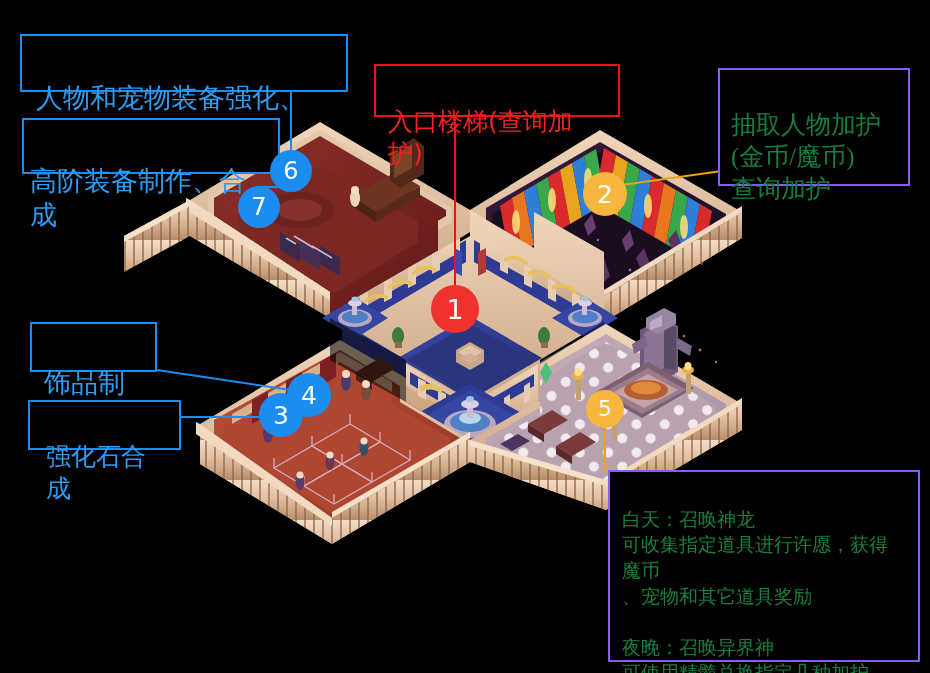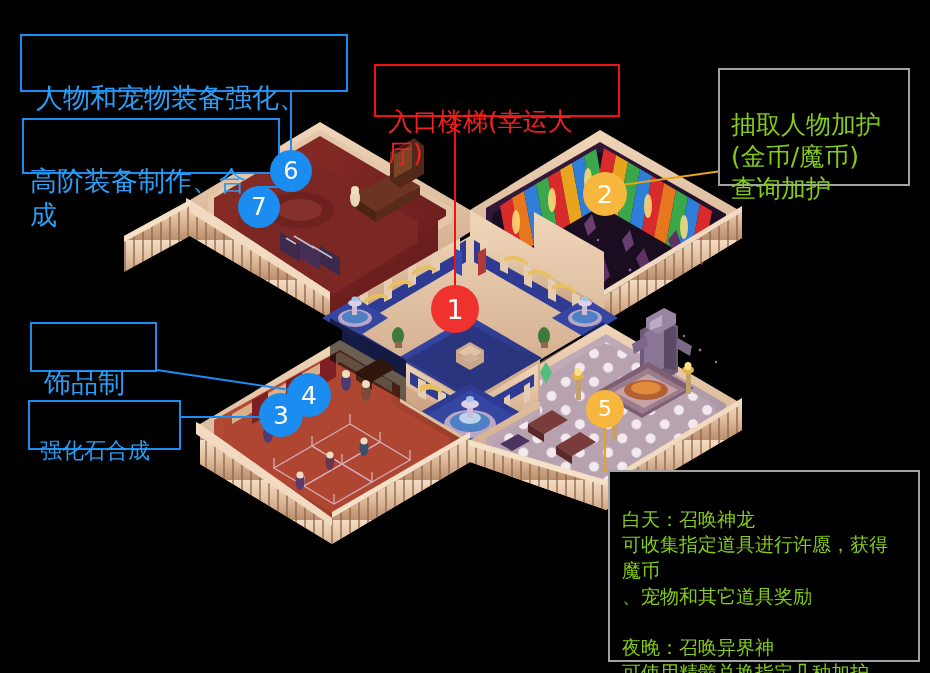--- a/index.html
+++ b/index.html
@@ -43,22 +43,23 @@
 
   .cal-blue {
     border: 2px solid #1b8cf0;
     color: #2a9df4;
   }
   .cal-red {
     border: 2px solid #f01111;
     color: #f42020;
   }
   .cal-gold {
-    border: 2px solid #a3a3a3;
-    color: #84cc16;
+    border: 2px solid #8b5cf6;
+    color: #15803d;
+    font-family: Liberation Serif, serif;
   }
 
   
   .conn {
     position: absolute;
     background: #1b8cf0;
   }
   .conn-red  { background: #f01111; }
   .conn-gold { background: #e8a317; }
 
@@ -489,37 +490,37 @@
     <span class="ctext">人物和宠物装备强化、提取</span>
   </div>
 
   <div class="callout cal-blue" style="left:22px; top:118px; width:258px; height:56px;
               font-size:27px; padding:9px 6px;">
     <span class="ctext">高阶装备制作、合成</span>
   </div>
 
   <div class="callout cal-red" style="left:374px; top:64px; width:246px; height:53px;
               font-size:25px; padding:8px 12px;">
-    <span class="ctext">入口楼梯(幸运大厅)</span>
+    <span class="ctext">入口楼梯(查询加护)</span>
   </div>
 
   <div class="callout cal-gold" style="left:718px; top:68px; width:192px; height:118px;
               font-size:25px; padding:7px 11px;">
     <span class="ctext">抽取人物加护
 (金币/魔币)
 查询加护</span>
   </div>
 
   <div class="callout cal-blue" style="left:30px; top:322px; width:127px; height:50px;
               font-size:27px; padding:7px 12px;">
     <span class="ctext">饰品制作</span>
   </div>
 
   <div class="callout cal-blue" style="left:28px; top:400px; width:153px; height:50px;
-              font-size:22px; padding:7px 10px;">
+              font-size:25px; padding:7px 16px;">
     <span class="ctext">强化石合成</span>
   </div>
 
   <div class="callout cal-gold" style="left:608px; top:470px; width:312px; height:192px;
               font-size:19px; padding:9px 12px; line-height:1.35;">
     <span class="ctext">白天：召唤神龙
 可收集指定道具进行许愿，获得魔币
 、宠物和其它道具奖励
 
 夜晚：召唤异界神

